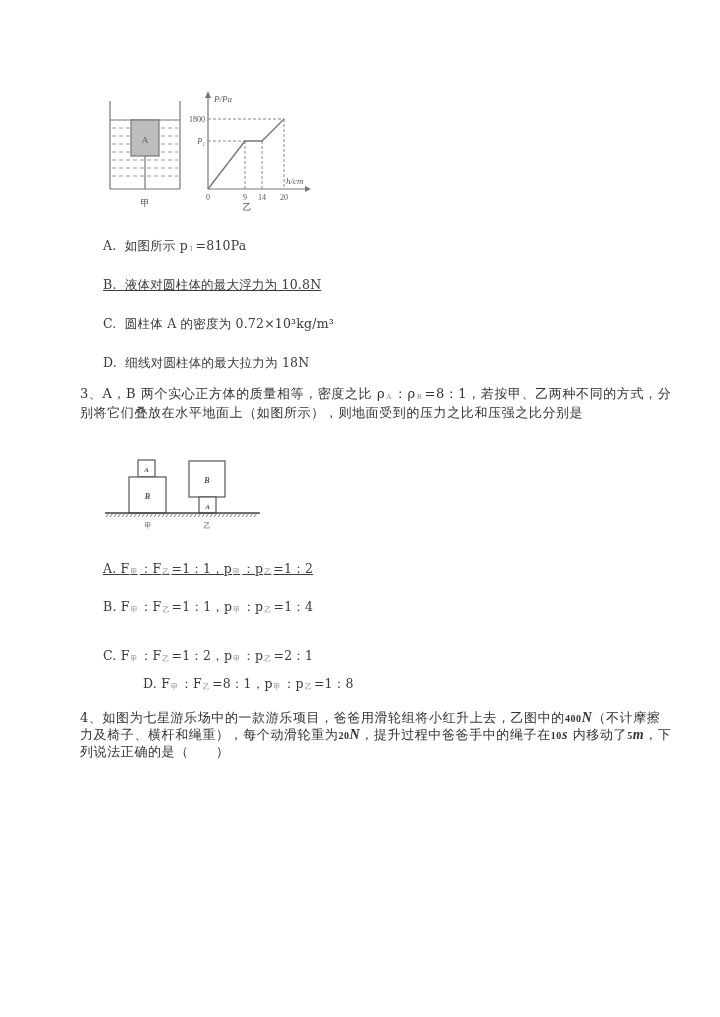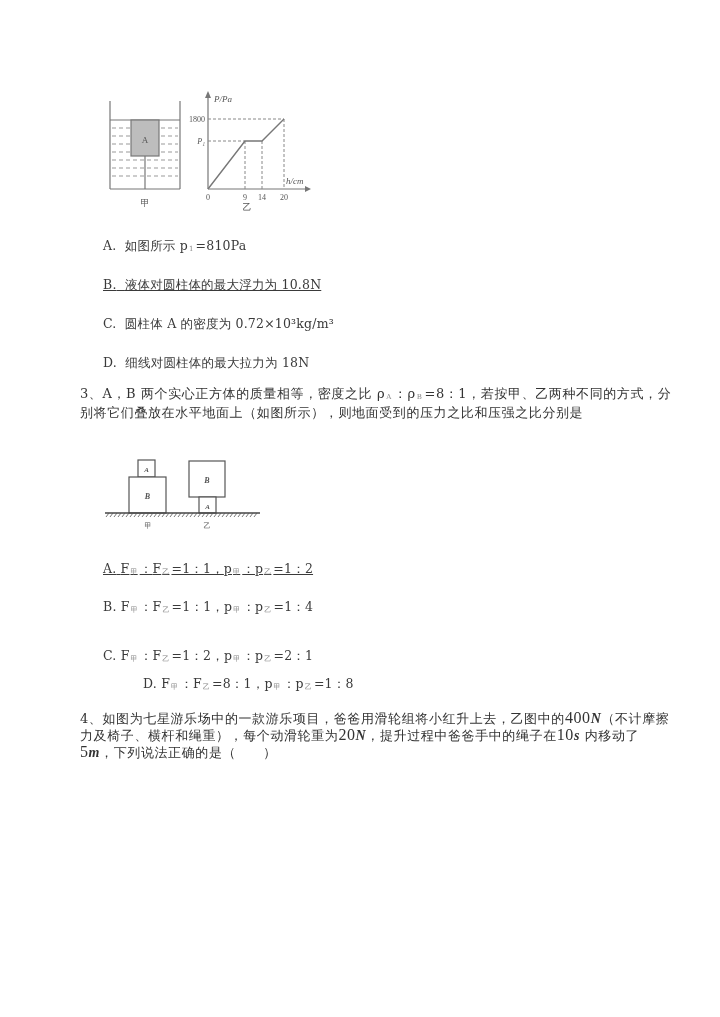--- a/index.html
+++ b/index.html
@@ -11,21 +11,21 @@
   .abs { position: absolute; }
   .opt {
     position: absolute; left: 103px; font-size: 12.5px; color: #3a3a3a;
     white-space: nowrap; letter-spacing: 0.2px;
   }
   .q {
     position: absolute; left: 80px; width: 592px; font-size: 13px;
     line-height: 16px; color: #333333; letter-spacing: 0.6px;
   }
   .sub { font-size: 7px; color: #888; vertical-align: -1px; margin: 0 2px 0 1px; }
-  .b { font-weight: normal; font-family: "Liberation Serif", serif; font-size: 16px; }
+  .b { font-weight: bold; font-family: "Liberation Serif", serif; font-size: 10px; }
   .bi { font-weight: bold; font-style: italic; font-family: "Liberation Serif", serif; font-size: 14px; }
   svg text { font-family: "Liberation Serif", serif; fill: #555; }
 </style>
 </head>
 <body>
 
 <div class="abs" style="left:95px;top:88px;width:220px;height:125px;">
   <svg width="220" height="125" viewBox="0 0 220 125">
 
     <line x1="15" y1="13" x2="15" y2="101" stroke="#777" stroke-width="1.2"></line>

